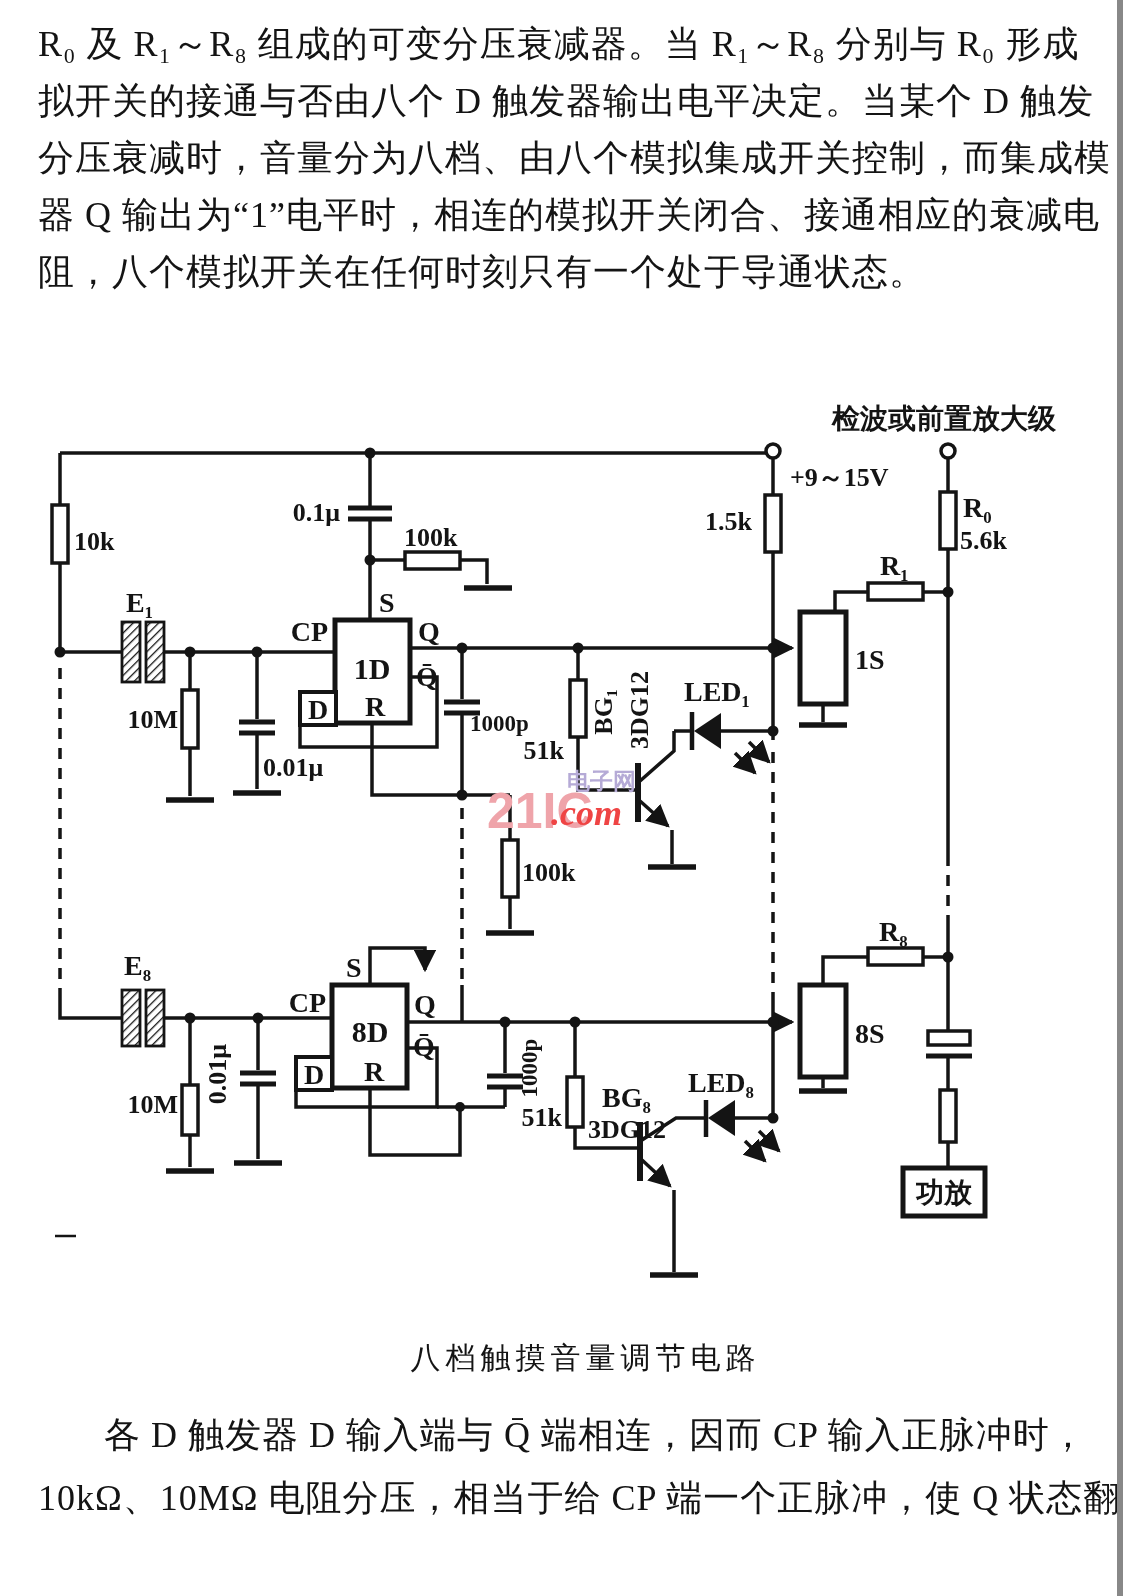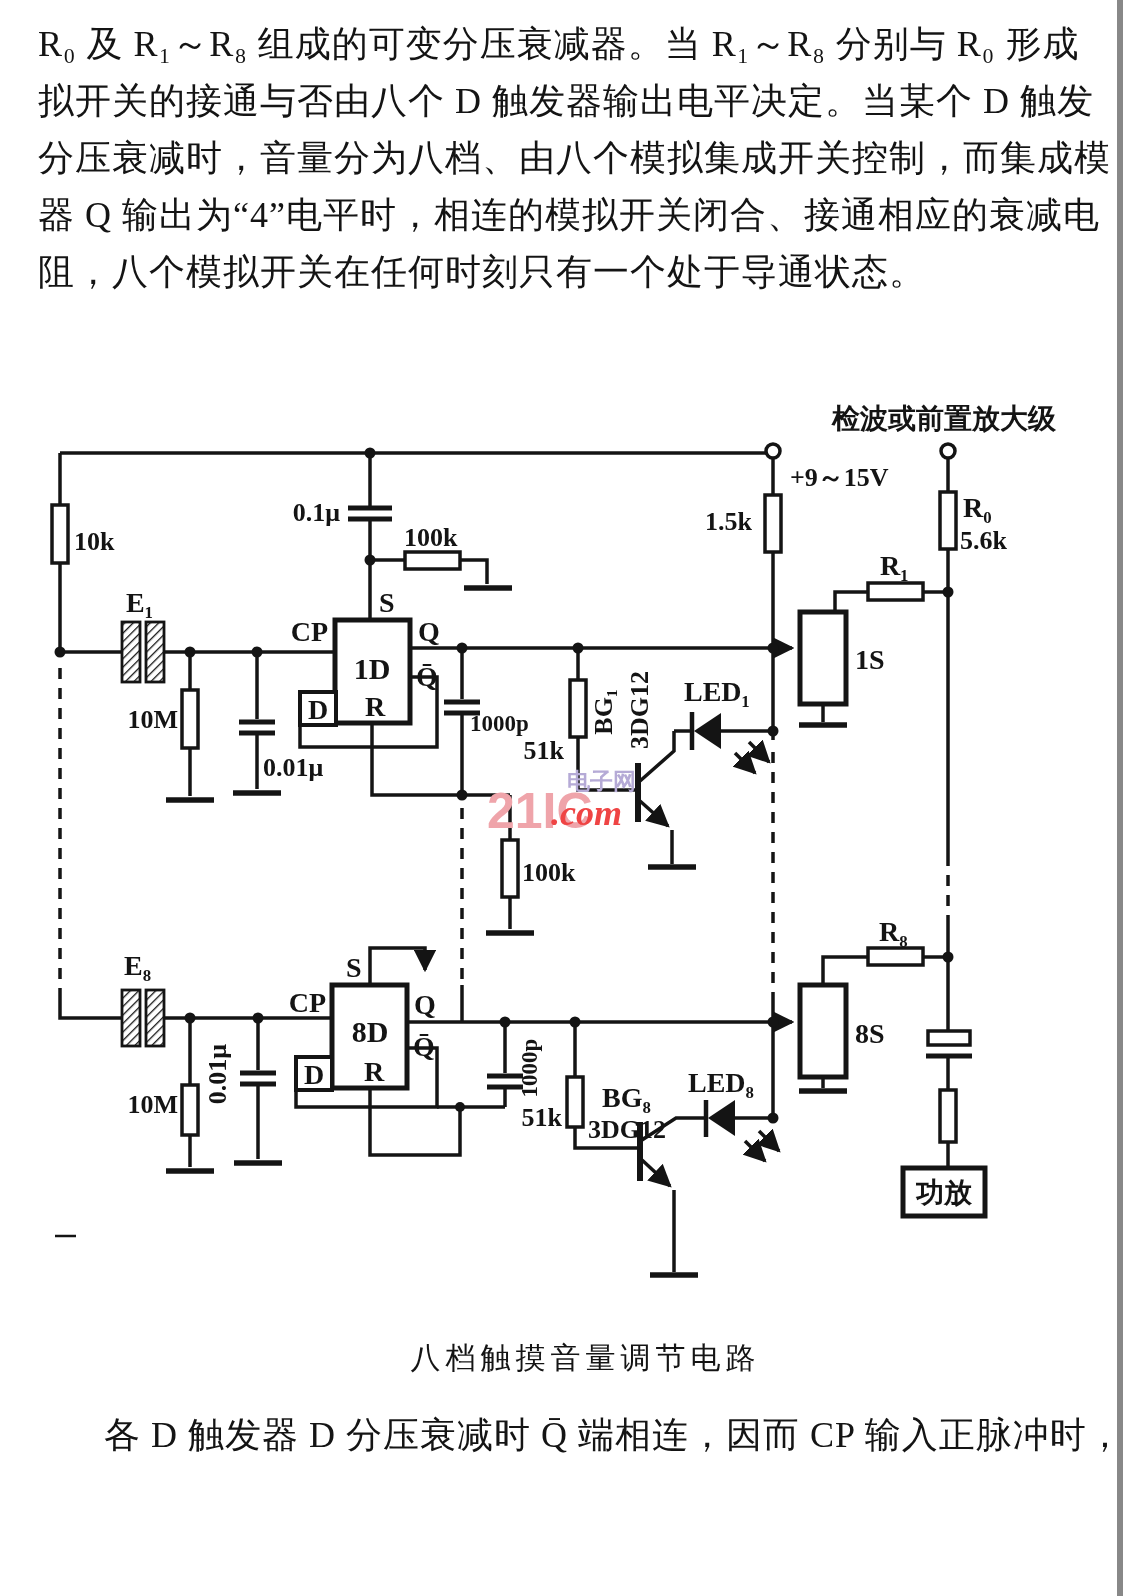--- a/index.html
+++ b/index.html
@@ -26,21 +26,21 @@
 </style>
 </head>
 <body>
 
 <div class="page">
 
   <div class="para" style="top:16px;">
     <div class="ln">R₀ 及 R₁～R₈ 组成的可变分压衰减器。当 R₁～R₈ 分别与 R₀ 形成</div>
     <div class="ln">拟开关的接通与否由八个 D 触发器输出电平决定。当某个 D 触发</div>
     <div class="ln">分压衰减时，音量分为八档、由八个模拟集成开关控制，而集成模</div>
-    <div class="ln">器 Q 输出为“4”电平时，相连的模拟开关闭合、接通相应的衰减电</div>
+    <div class="ln">器 Q 输出为“1”电平时，相连的模拟开关闭合、接通相应的衰减电</div>
     <div class="ln">阻，八个模拟开关在任何时刻只有一个处于导通状态。</div>
   </div>
 
   <svg style="position:absolute;left:0;top:0;" width="1123" height="1340" viewBox="0 0 1123 1340">
     <defs>
       <pattern id="hatch" width="6" height="6" patternUnits="userSpaceOnUse" patternTransform="rotate(45)">
         <rect width="6" height="6" fill="#ffffff"></rect>
         <line x1="0" y1="0" x2="0" y2="6" stroke="#141414" stroke-width="2.6"></line>
       </pattern>
       <marker id="arr" viewBox="0 0 10 10" refX="9" refY="5" markerWidth="6.5" markerHeight="6.5" orient="auto-start-reverse">
@@ -280,16 +280,17 @@
 
   <div class="wm">
     <span class="brand">21IC</span>
     <span class="cn">电子网</span>
     <span class="suffix">.com</span>
   </div>
 
   <div class="caption">八档触摸音量调节电路</div>
 
   <div class="para para-bottom" style="top:1404px;">
-    <div class="ln indent">各 D 触发器 D 分压衰减时 Q̄ 端相连，因而 CP 输入正脉冲时，</div>
+    <div class="ln indent">各 D 触发器 D 输入端与 Q̄ 端相连，因而 CP 输入正脉冲时，</div>
+    <div class="ln">10kΩ、10MΩ 电阻分压，相当于给 CP 端一个正脉冲，使 Q 状态翻</div>
   </div>
 
 </div>
 
 </body></html>

